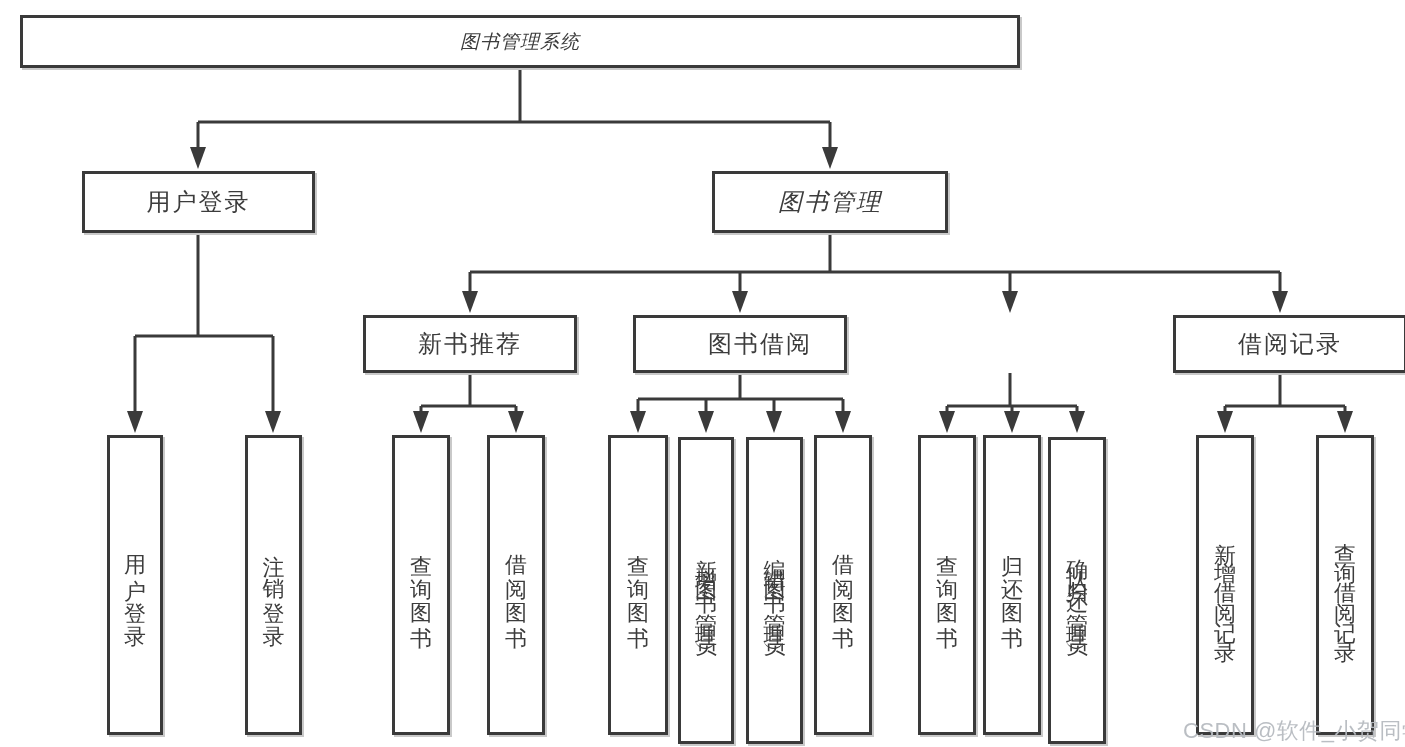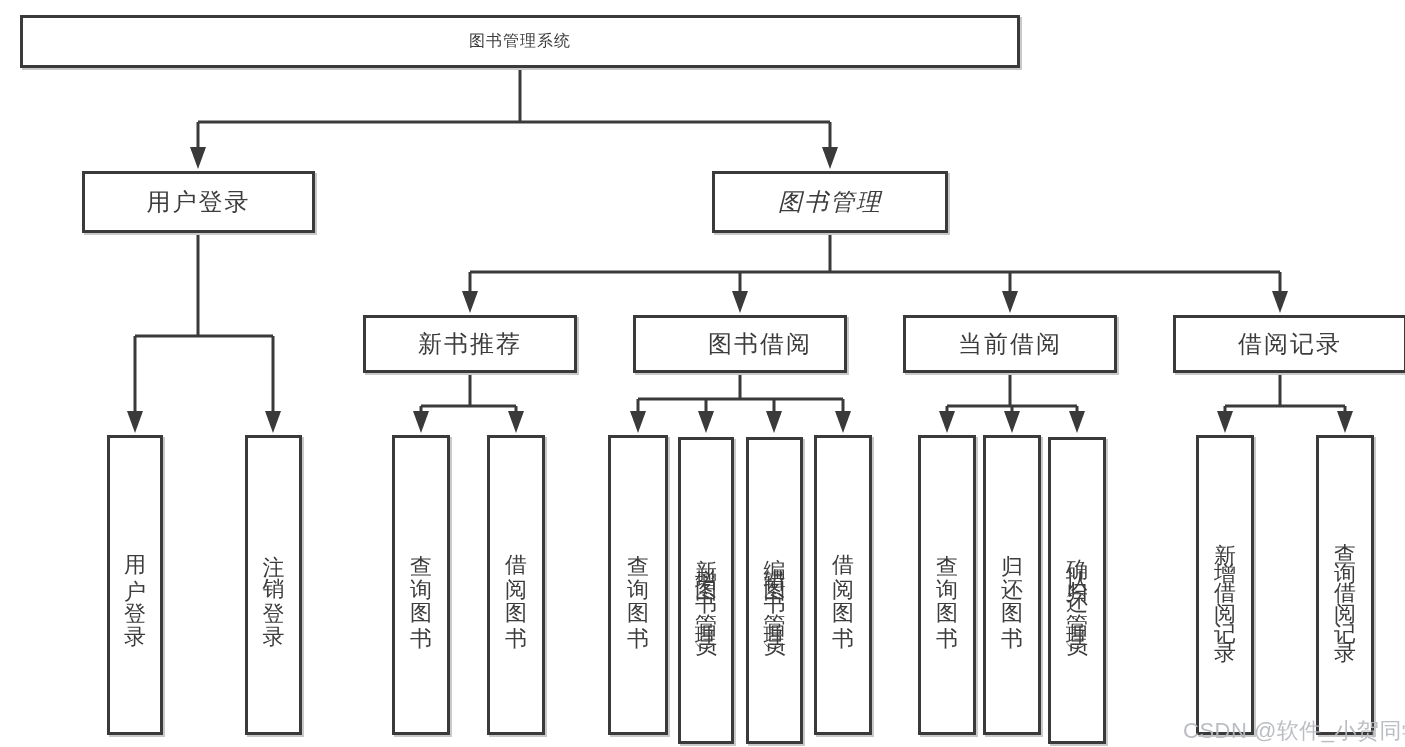--- a/index.html
+++ b/index.html
@@ -11,21 +11,21 @@
   }
   .stage{position:absolute;inset:0;}
   svg.wires{position:absolute;left:0;top:0;z-index:0;}
   .node{
     position:absolute;z-index:1;box-sizing:border-box;
     background:#ffffff;border:3px solid #3a3a3a;
     display:flex;align-items:center;justify-content:center;
     box-shadow:2px 2px 0 #c9c9c9;
   }
   .node .lbl{color:#3c3c3c;white-space:nowrap;}
-  .root-node .lbl{font-size:16px;letter-spacing:1px;}
+  .root-node .lbl{font-size:19px;letter-spacing:1px;font-style:italic;}
   .branch-node .lbl,.group-node .lbl{font-size:24px;letter-spacing:2px;}
   .leaf-node .lbl{
     writing-mode:vertical-rl;text-orientation:mixed;
     font-size:22px;line-height:1;
   }
   .leaf-node .lbl.s4{letter-spacing:24px;}
   .leaf-node .lbl.s6{letter-spacing:20px;}
   .leaf-node .lbl.s9{letter-spacing:11px;}
   .watermark{
     position:absolute;z-index:3;left:1183px;top:716px;
@@ -91,23 +91,20 @@
   <div class="node branch-node" style="left:712px;top:171px;width:236px;height:62px;font-style:italic;">
     <span class="lbl">图书管理</span>
   </div>
 
   <div class="node group-node" style="left:363px;top:315px;width:214px;height:58px;">
     <span class="lbl">新书推荐</span>
   </div>
   <div class="node group-node" style="left:633px;top:315px;width:214px;height:58px;padding-left:40px;">
     <span class="lbl">图书借阅</span>
   </div>
-  <div class="node group-node" style="left:903px;top:315px;width:214px;height:58px;">
-    <span class="lbl">当前借阅</span>
-  </div>
   <div class="node group-node" style="left:1173px;top:315px;width:234px;height:58px;align-items:center;">
     <span class="lbl">借阅记录</span>
   </div>
 
   <div class="node leaf-node" style="left:107px;top:435px;width:56px;height:300px;">
     <span class="lbl s4">用户登录</span>
   </div>
   <div class="node leaf-node" style="left:245px;top:435px;width:57px;height:300px;">
     <span class="lbl s4">注销登录</span>
   </div>

